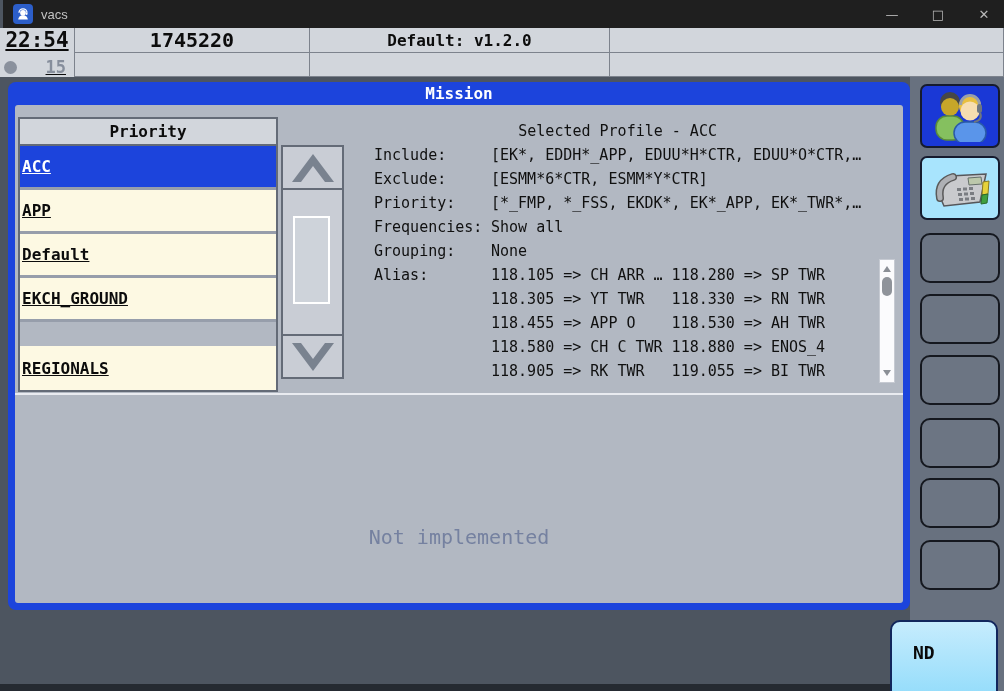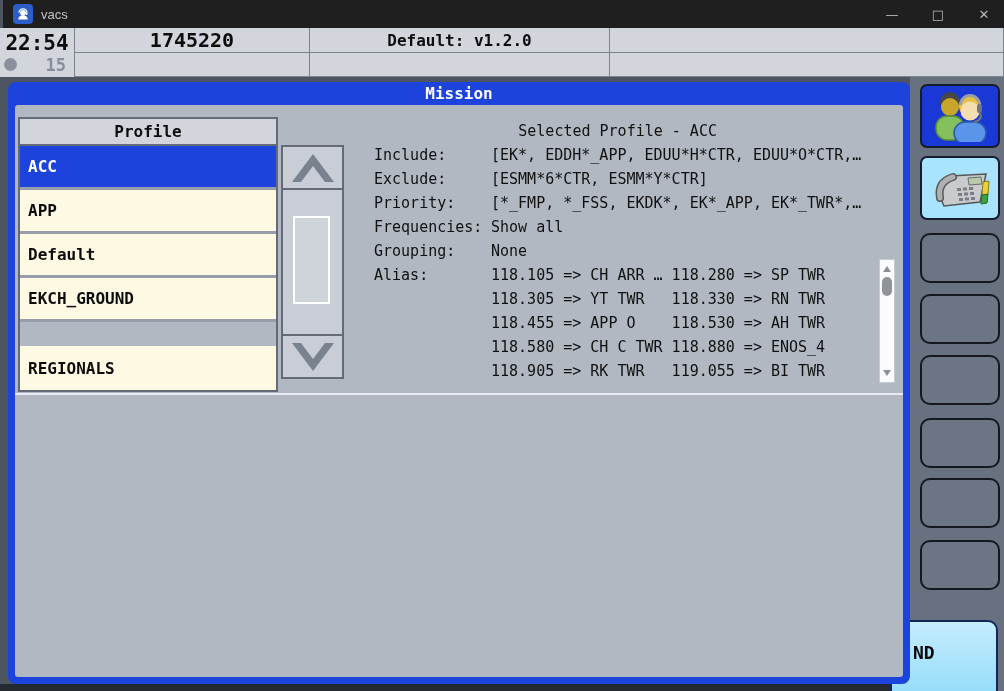--- a/index.html
+++ b/index.html
@@ -14,21 +14,21 @@
   .app-title { color:#c3c3c3; font-family:"Liberation Sans", sans-serif; font-size:13px; margin-left:8px; }
   .win-controls { margin-left:auto; display:flex; height:100%; }
   .win-btn { width:46px; height:100%; display:flex; align-items:center; justify-content:center;
              color:#b9b9b9; font-family:"DejaVu Sans", sans-serif; font-size:13px; cursor:default; }
 
   
   .header { position:absolute; left:0; top:28px; width:1004px; height:49px; background:#d2d6dc;
             display:grid; grid-template-columns:75px 235px 300px 1fr; grid-template-rows:25px 24px; }
   .hcell { border-right:1px solid #7d838d; border-bottom:1px solid #7d838d; display:flex;
            align-items:center; justify-content:center; color:#0c0c0c; font-weight:bold; }
-  .clock-cell { grid-row:1 / 3; flex-direction:column; justify-content:center; border-bottom:none; }
+  .clock-cell { grid-row:1 / 3; flex-direction:column; justify-content:space-between; border-bottom:none;text-decoration:underline; }
   .clock-big { font-size:21px; line-height:24px; letter-spacing:0px; }
   .clock-sub { width:100%; display:flex; align-items:center; padding:0 8px 0 4px; }
   .indicator-dot { width:13px; height:13px; border-radius:50%; background:#8a919d; }
   .clock-sub-val { margin-left:auto; color:#868e9c; font-size:17px; font-weight:bold; }
   .hcell.num { font-size:20px; }
   .hcell.ver { font-size:16px; }
   .hcell.blank { font-size:14px; }
 
   
   .sidebar { position:absolute; left:910px; top:77px; width:94px; height:614px; background:#68717f; }
@@ -37,35 +37,35 @@
   .btn-people { top:7px; height:64px; background:#1a38d6; }
   .btn-phone  { top:79px; height:64px; background:#a8e4fd; }
   .side-btn.empty { height:50px; background:#6c7583; border:2px solid #15181f; border-radius:10px; }
 
   .gnd-btn { position:absolute; left:890px; top:620px; width:108px; height:75px; z-index:2;
              background:linear-gradient(#c6ecfd,#96ddfb); border:2px solid #12265c;
              border-radius:10px 10px 0 0; }
   .gnd-label { position:absolute; left:21px; top:20px; font-size:18px; font-weight:bold; color:#0a0a0a; }
 
   
-  .dialog { position:absolute; left:8px; top:82px; width:902px; height:602px; z-index:5;
+  .dialog { position:absolute; left:8px; top:82px; width:902px; height:528px; z-index:5;
             background:#1c44dc; border-radius:8px; }
   .dialog-title { position:absolute; left:0; top:2px; width:100%; text-align:center;
                   color:#ffffff; font-size:16px; font-weight:bold; line-height:20px; }
   .dialog-inner { position:absolute; left:7px; top:23px; right:7px; bottom:7px;
                   background:#b2b8c2; border-radius:3px; }
 
   
   .profiles { position:absolute; left:3px; top:12px; width:260px; border:2px solid #646b77; }
   .profiles-header { height:27px; background:#d2d6dc; border-bottom:2px solid #646b77;
                      display:flex; align-items:center; justify-content:center;
                      font-size:16px; font-weight:bold; color:#0c0c0c; }
   .profile-row { height:44px; background:#fdf9e3; display:flex; align-items:center;
-                 padding-left:8px; font-size:16px; font-weight:bold; color:#0c0c0c;
-                 border-bottom:3px solid #979eab; }
+                 padding-left:2px; font-size:16px; font-weight:bold; color:#0c0c0c;
+                 border-bottom:3px solid #979eab;text-decoration:underline; }
   .profile-row:last-child { border-bottom:none;margin-top:24px; }
   .profile-row.selected { background:#1c44dc; color:#ffffff; }
 
   
   .scroll-col { position:absolute; left:266px; top:40px; width:63px; height:234px;
                 border:2px solid #646b77; background:#c9cdd5; display:flex; flex-direction:column; }
   .scroll-arrow { height:43px; display:flex; align-items:center; justify-content:center; }
   .scroll-arrow.up { border-bottom:2px solid #646b77; }
   .scroll-arrow.down { border-top:2px solid #646b77; margin-top:auto; }
   .scroll-track { flex:1; position:relative; }
@@ -180,21 +180,21 @@
     <span class="gnd-label">ND</span>
   </div>
 
   <div class="bottom-strip"></div>
 
   <div class="dialog">
     <div class="dialog-title">Mission</div>
     <div class="dialog-inner">
 
       <div class="profiles">
-        <div class="profiles-header">Profile</div>
+        <div class="profiles-header">Priority</div>
         <div class="profile-row selected">ACC</div>
         <div class="profile-row">APP</div>
         <div class="profile-row">Default</div>
         <div class="profile-row">EKCH_GROUND</div>
         <div class="profile-row">REGIONALS</div>
       </div>
 
       <div class="scroll-col">
         <div class="scroll-arrow up">
           <svg width="46" height="32" viewBox="0 0 46 32">
@@ -257,16 +257,17 @@
         </div>
       </div>
 
       <div class="alias-scrollbar">
         <div class="sb-arrow-up"></div>
         <div class="sb-thumb"></div>
         <div class="sb-arrow-down"></div>
       </div>
 
       <div class="divider"></div>
+      <div class="not-impl">Not implemented</div>
     </div>
   </div>
 
 </div>
 
 </body></html>

